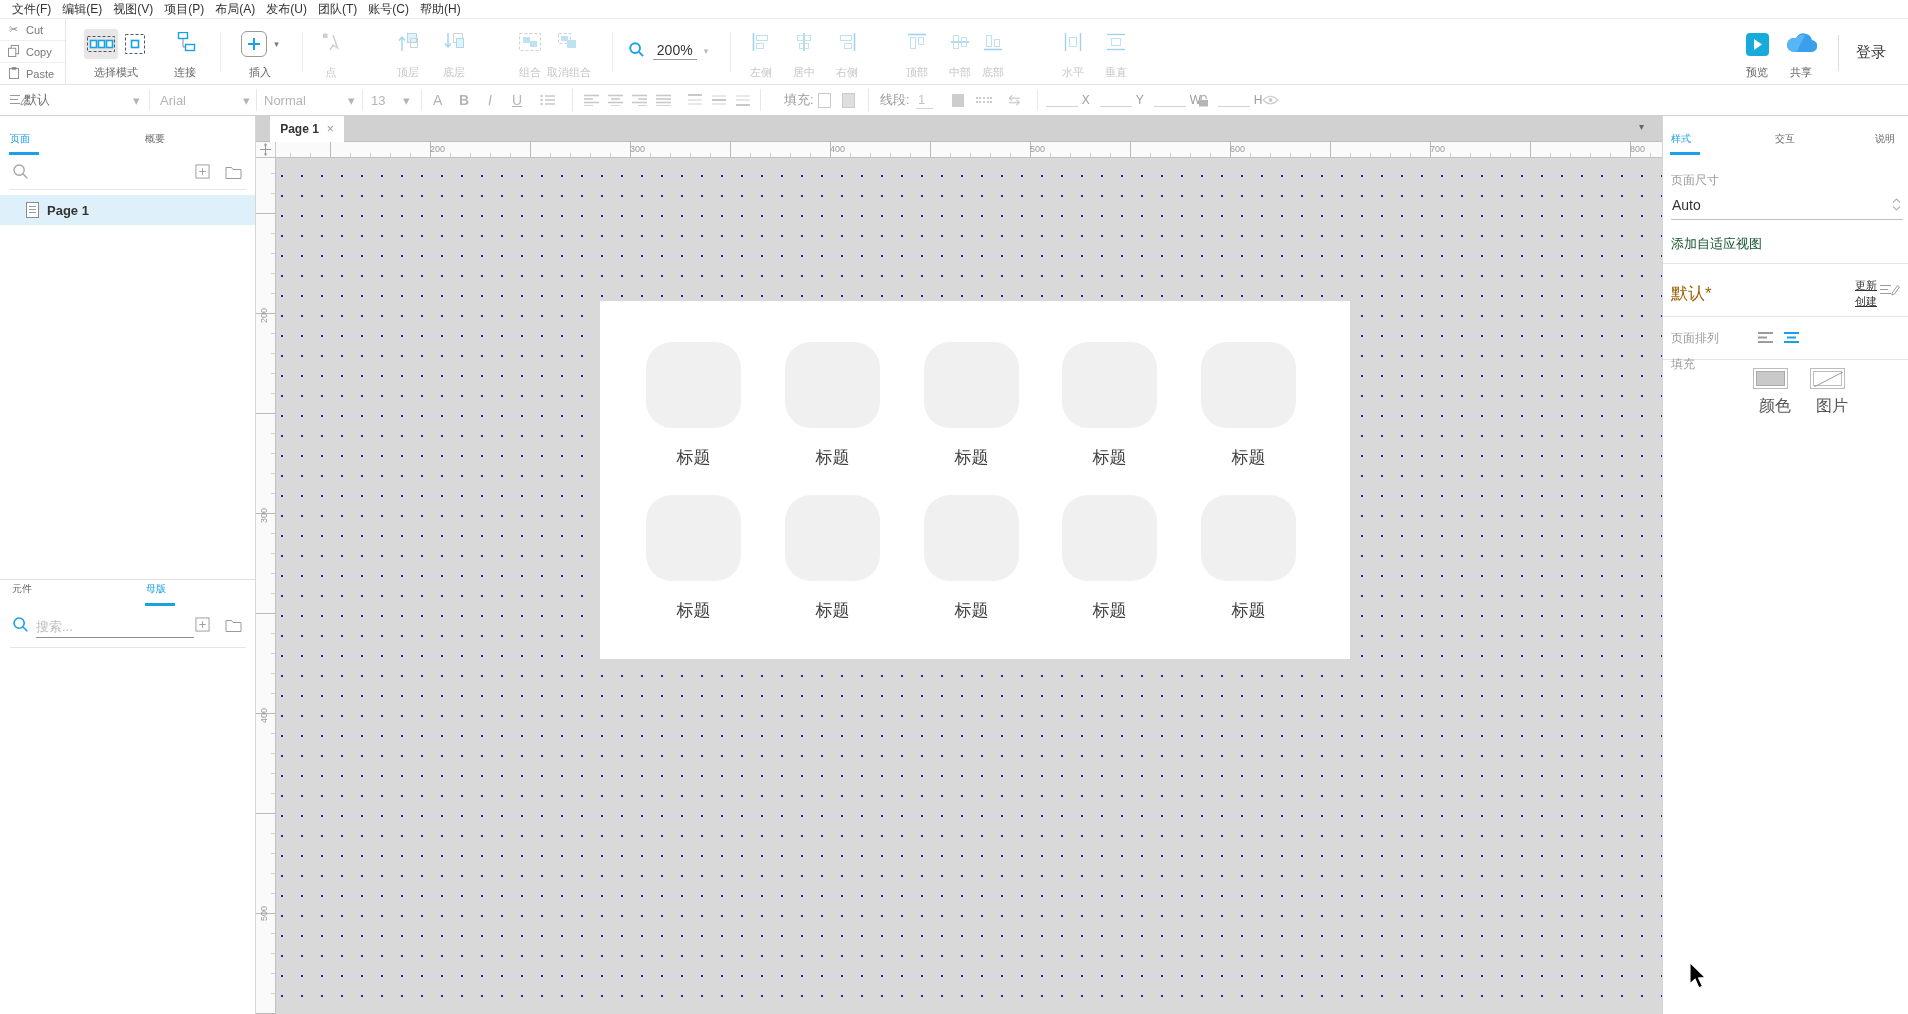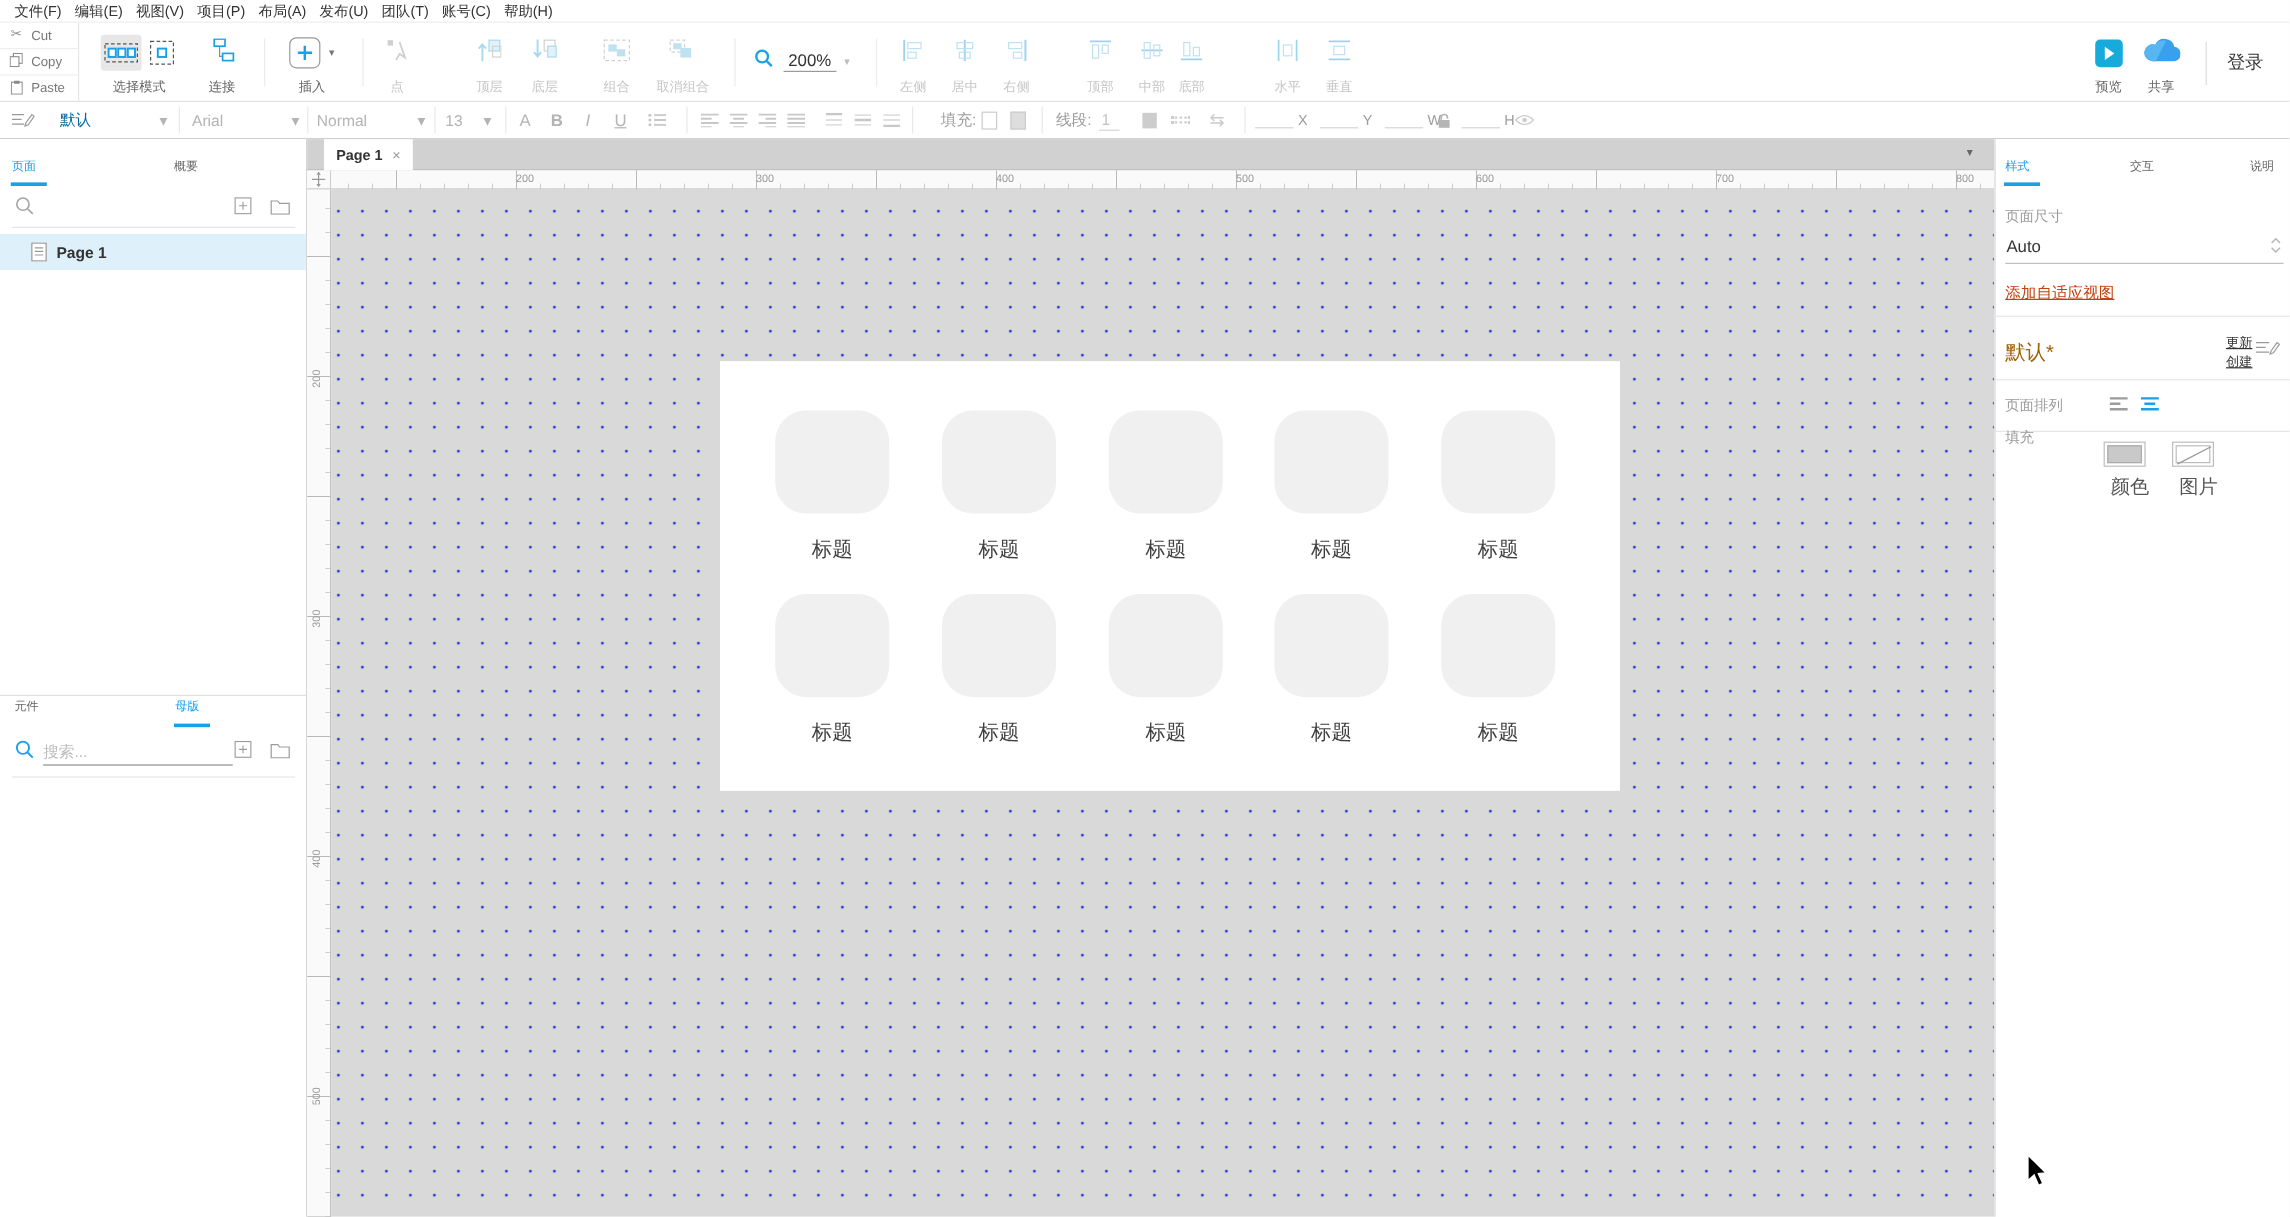--- a/index.html
+++ b/index.html
@@ -75,21 +75,21 @@
   #canvas-area{position:absolute;left:20px;top:42px;width:1386px;height:856px;background-color:#d9d9d9;
     background-image:radial-gradient(circle,#2121cc 1px,rgba(0,0,0,0) 1.4px);background-size:20px 20px;background-position:16px 8px}
   #white-page{position:absolute;left:324px;top:143px;width:750px;height:358px;background:#fff}
   .grid-item{position:absolute;width:95px;height:130px}
   .thumb{width:95px;height:86px;background:#f0f0f0;border-radius:26px}
   .caption{position:absolute;top:104px;width:100%;text-align:center;font-size:17px;color:#3f3f3f}
 
   #right-panel{position:absolute;left:1662px;top:116px;width:246px;height:898px;background:#fff;border-left:1px solid #d6d6d6}
   .rp-label{position:absolute;font-size:12px;color:#9b9b9b}
   .rp-value{position:absolute;font-size:14px;color:#333}
-  .rp-link{position:absolute;font-size:13px;color:#c2410c;text-decoration:underline}
+  .rp-link{position:absolute;font-size:13px;color:#14532d;}
   .rp-minilink{position:absolute;font-size:11px;color:#333;text-decoration:underline}
   #rp-heading{position:absolute;left:8px;top:166px;font-size:17px;color:#a16207}
   .swatch-box{position:absolute;width:35px;height:21px;border:1px solid #bdbdbd;background:#fff;padding:2px}
   .swatch-box .inner{width:100%;height:100%;background:#c9c9c9;border:1px solid #ababab}
   .swatch-box .inner.img{background:#fff;border:1px solid #bdbdbd}
   .swatch-cap{position:absolute;font-size:16px;color:#555}
 
   #cursor{position:absolute;left:1688px;top:962px;pointer-events:none}
 </style>
 </head>
@@ -205,21 +205,21 @@
     <div class="ic">
           <span><svg width="20" height="22" viewBox="0 0 20 22">
               <path d="M4 2 V15 M1 12.5 L4 16 L7 12.5" fill="none" stroke="#a9d9ef" stroke-width="1.6"></path>
               <rect x="9.5" y="2.5" width="9" height="9" fill="none" stroke="#d2d2d2"></rect>
               <rect x="12.5" y="7.5" width="7" height="9" fill="#e3f2fa" stroke="#a9d9ef"></rect>
             </svg></span>
         </div>
     <div class="lbl">底层</div>
   </div>
 
-  <div class="tg disabled" style="left:492px;width:44px">
+  <div class="tg disabled" style="left:508px;width:44px">
     <div class="ic">
           <span><svg width="24" height="20" viewBox="0 0 24 20">
               <rect x="1.5" y="1.5" width="21" height="17" fill="none" stroke="#d2d2d2" stroke-dasharray="3 2"></rect>
               <rect x="5" y="5" width="7" height="6" fill="#bfe2f3"></rect>
               <rect x="12" y="9" width="7" height="6" fill="#bfe2f3"></rect>
             </svg></span>
         </div>
     <div class="lbl">组合</div>
   </div>
 
@@ -357,21 +357,21 @@
 
 <div id="toolbar-style">
   <span class="it" style="left:10px">
         <svg width="19" height="15" viewBox="0 0 19 15">
           <line x1="0" y1="2.5" x2="10" y2="2.5" stroke="#9a9a9a"></line>
           <line x1="0" y1="6.5" x2="8" y2="6.5" stroke="#9a9a9a"></line>
           <line x1="0" y1="10.5" x2="10" y2="10.5" stroke="#9a9a9a"></line>
           <path d="M11.5 9.5 L16.5 2.5 L18.5 4 L13.5 11 L10.8 12 Z" fill="none" stroke="#9a9a9a"></path>
         </svg>
       </span>
-  <span class="it" style="left:50px;color:#0369a1">默认</span>
+  <span class="it" style="left:24px;color:#737373">默认</span>
   <span class="it caret pale" style="left:130px">▾</span>
   <span class="ssep" style="left:149px"></span>
   <span class="it" style="left:160px">Arial</span>
   <span class="it caret pale" style="left:240px">▾</span>
   <span class="ssep" style="left:256px"></span>
   <span class="it" style="left:264px">Normal</span>
   <span class="it caret pale" style="left:345px">▾</span>
   <span class="ssep" style="left:362px"></span>
   <span class="it" style="left:371px">13</span>
   <span class="it caret pale" style="left:400px">▾</span>

